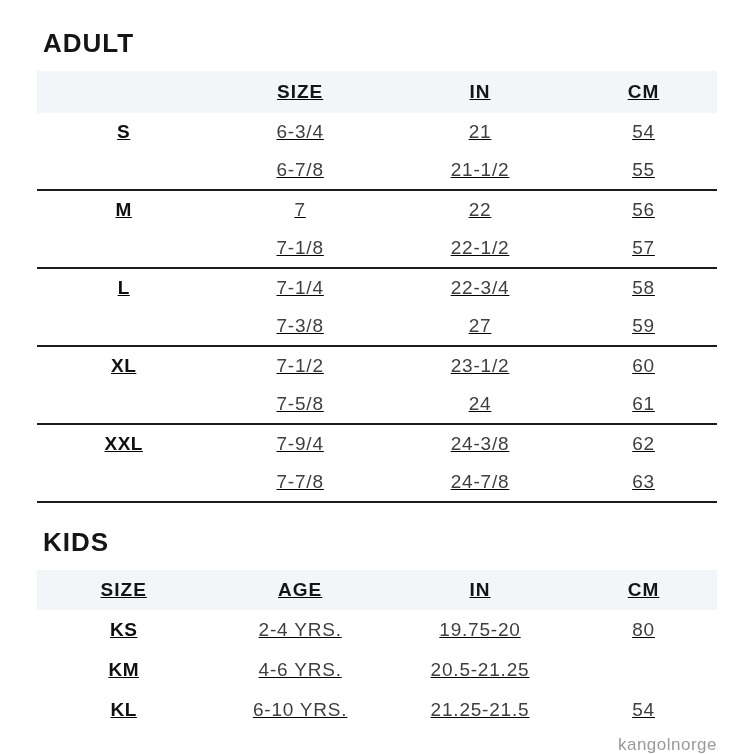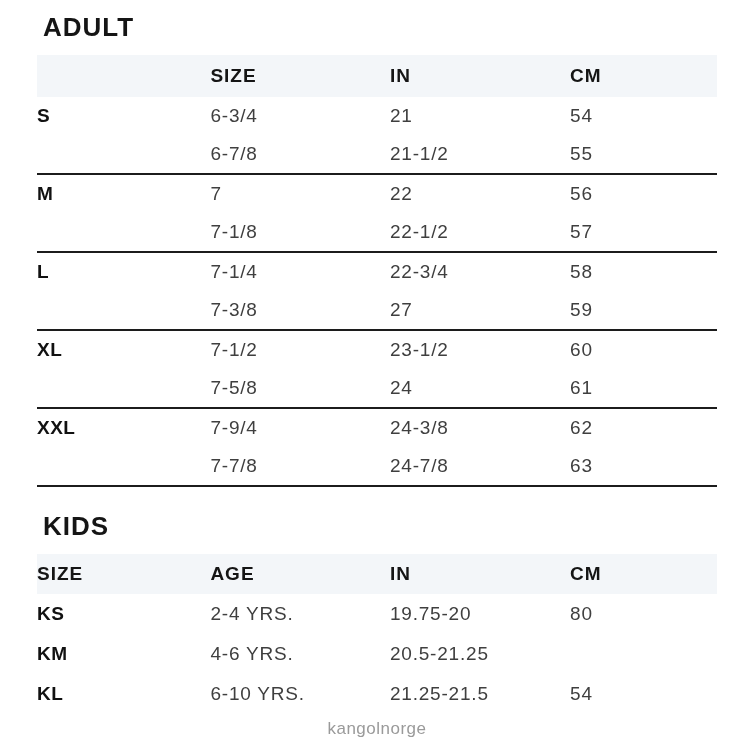--- a/index.html
+++ b/index.html
@@ -5,37 +5,38 @@
   html, body { margin: 0; padding: 0; }
   body {
     width: 754px; height: 754px;
     background: #ffffff;
     font-family: "Liberation Sans", sans-serif;
     overflow: hidden;
   }
   .page {
     box-sizing: border-box;
     width: 754px; height: 754px;
-    padding: 8px 37px 0 37px;
+    padding: 24px 37px 0 37px;
     background: #ffffff;
   }
   .section-title {
     font-size: 26px;
     font-weight: 800;
     color: #151515;
     letter-spacing: 1px;
     margin: 4px 0 13px 6px;
     line-height: 30px;
   }
   .tbl { width: 680px; }
   .trow {
     display: grid;
     grid-template-columns: 25.5% 26.4% 26.5% 21.6%;
     align-items: center;
-    text-align: left;
+    text-align: center;
+    text-decoration: underline;
   }
   .thead {
     background: #f3f6f9;
     height: 42px;
   }
   .thead-kids { height: 40px; }
   .hcell {
     font-size: 19px;
     font-weight: 700;
     color: #151515;
@@ -52,21 +53,21 @@
   .val {
     font-size: 19px;
     font-weight: 400;
     color: #3f3f3f;
     letter-spacing: 0.8px;
   }
   .agroup { border-bottom: 2px solid #1c1c1c; }
   .kids-title { margin-top: 24px; }
   .footer {
     margin-top: 5px;
-    text-align: center;
+    text-align: right;
     font-size: 17px;
     color: #9a9a9a;
     letter-spacing: 0.5px;
   }
 </style>
 </head>
 <body>
 
 <div class="page">
 

